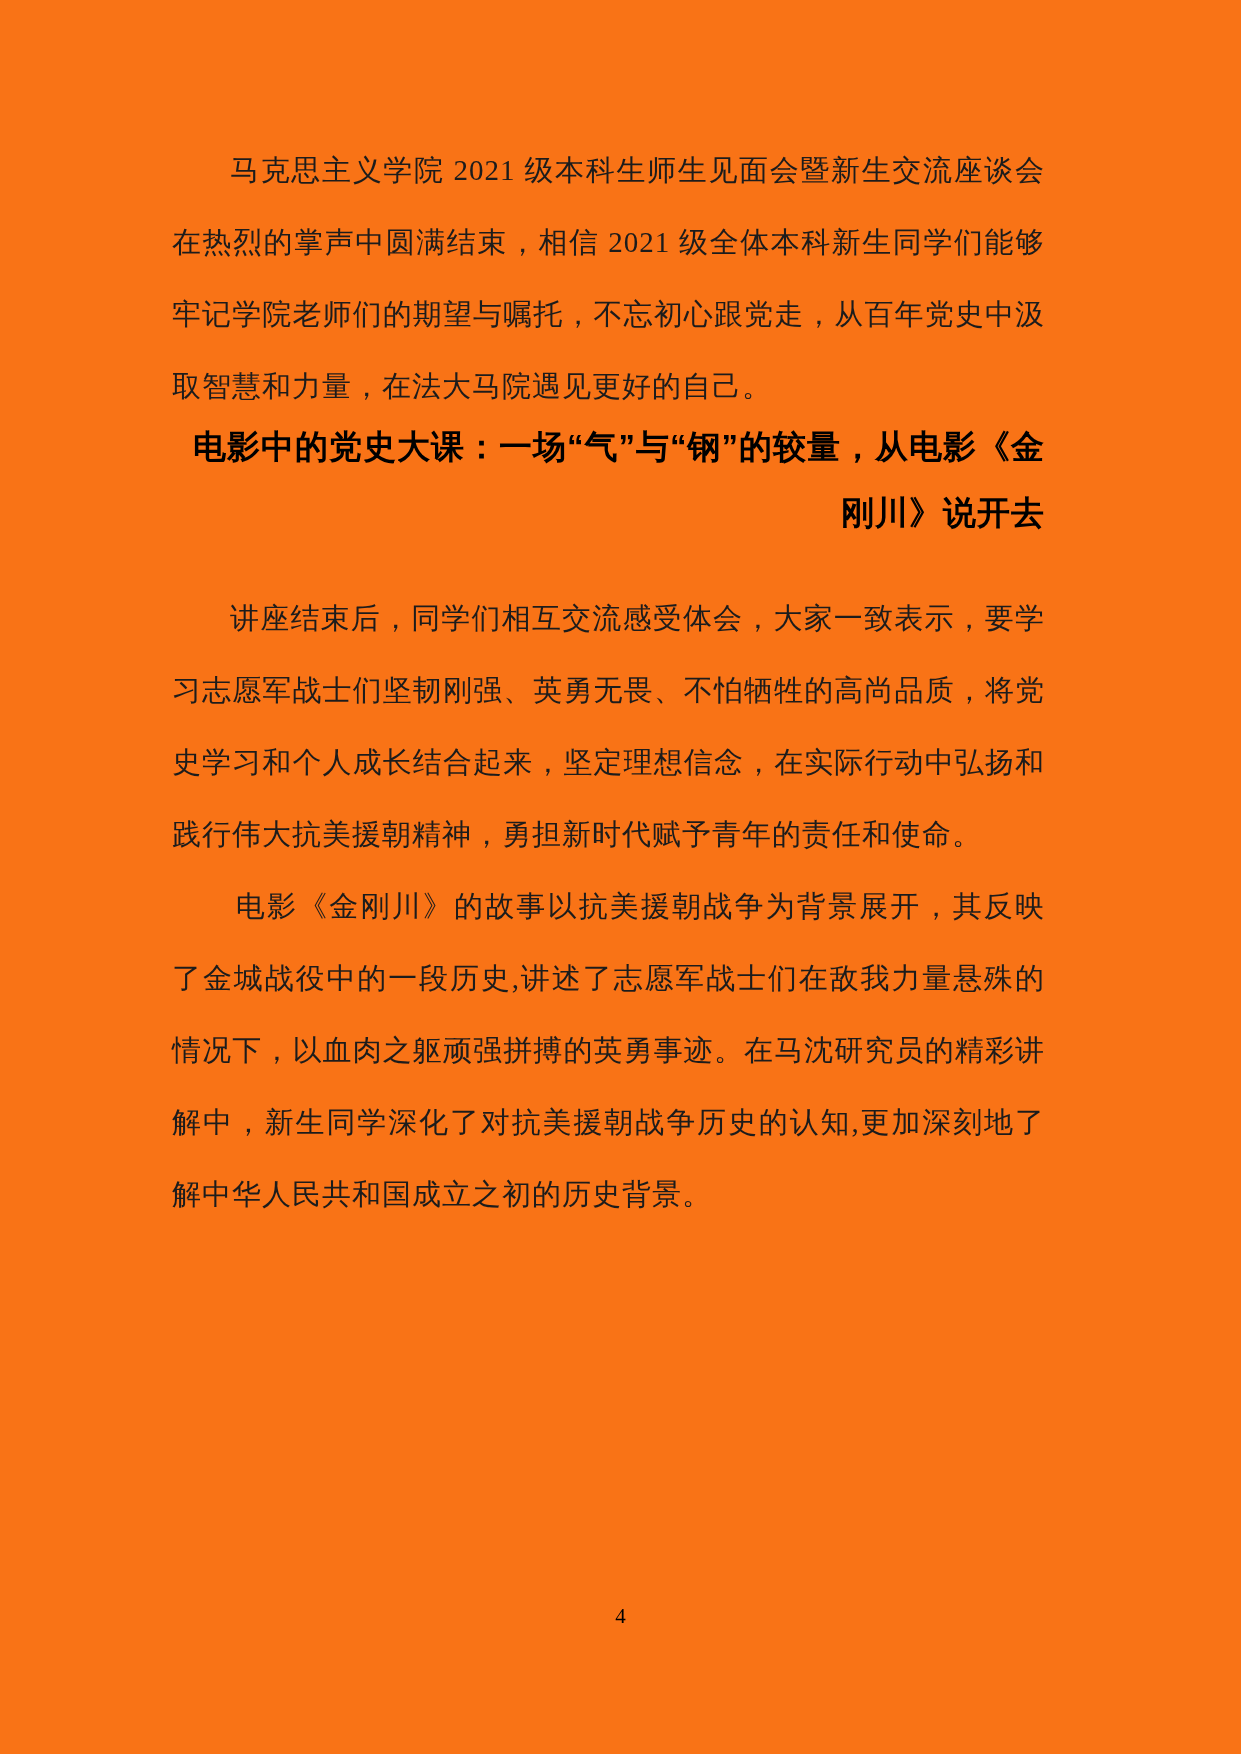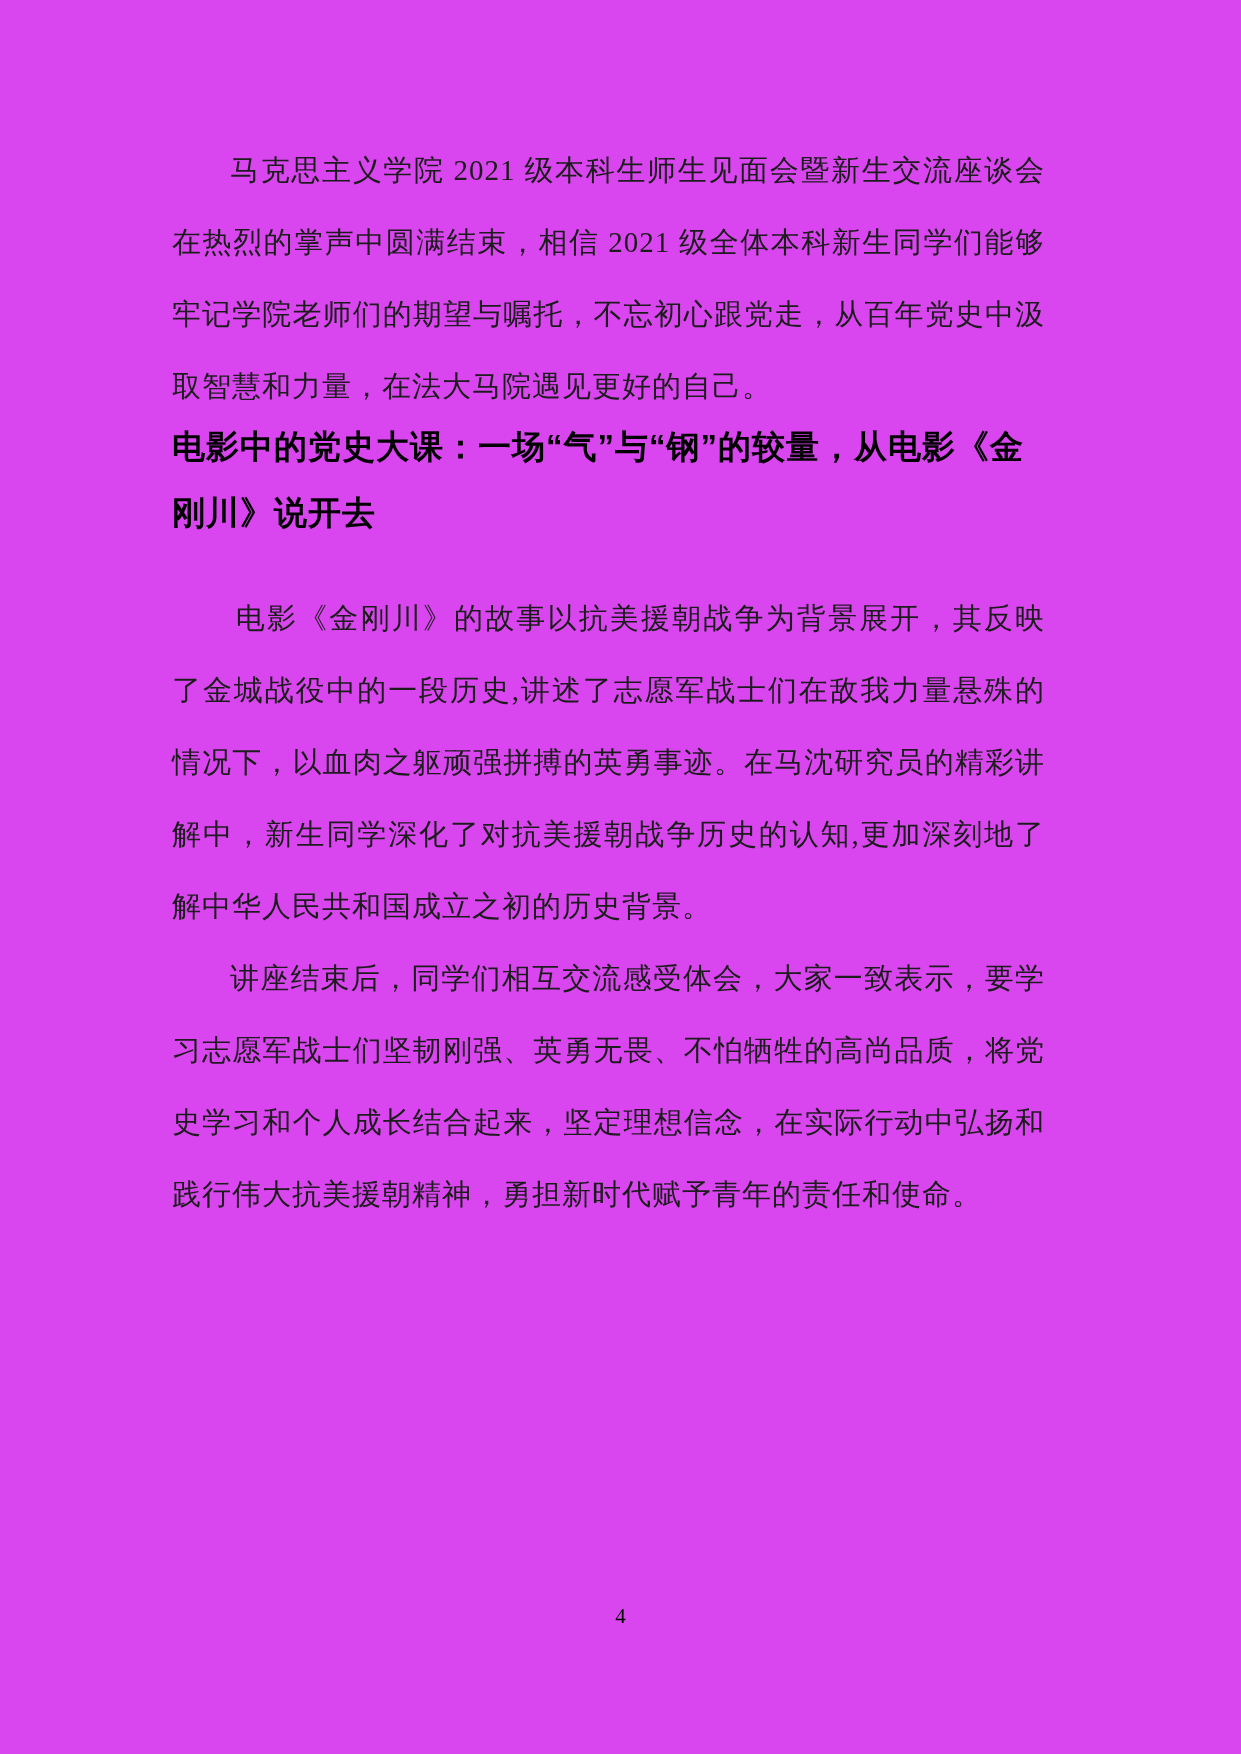--- a/index.html
+++ b/index.html
@@ -4,21 +4,21 @@
 <style>
   html, body {
     margin: 0;
     padding: 0;
     background: #ffffff;
   }
   .page {
     position: relative;
     width: 1241px;
     height: 1754px;
-    background: #d946ef;
+    background: #f97316;
     overflow: hidden;
     font-family: "Liberation Serif", "DejaVu Serif", serif;
     color: #1c1c1c;
   }
   .content {
     padding: 134px 196px 0 172px;
   }
   p.body-para {
     margin: 0;
     font-size: 29px;
@@ -33,21 +33,21 @@
   p.body-para.deep-indent {
     text-indent: 2.2em;
   }
   h1.section-heading {
     margin: -8px 0 36px 0;
     font-family: "Liberation Sans", "DejaVu Sans", sans-serif;
     font-size: 33px;
     line-height: 66px;
     font-weight: 700;
     color: #000000;
-    text-align: left;
+    text-align: right;
     letter-spacing: 1px;
     word-break: break-all;
   }
   .footer {
     position: absolute;
     top: 1604px;
     left: 0;
     width: 100%;
     text-align: center;
   }
@@ -61,22 +61,22 @@
 <body>
 
 <div class="page">
   <div class="content">
 
     <p class="body-para">马克思主义学院 2021 级本科生师生见面会暨新生交流座谈会在热烈的掌声中圆满结束，相信 2021 级全体本科新生同学们能够牢记学院老师们的期望与嘱托，不忘初心跟党走，从百年党史中汲取智慧和力量，在法大马院遇见更好的自己。</p>
 
     <h1 class="section-heading">电影中的党史大课：一场“气”与“钢”的较量，从电影《金刚川》说开去</h1>
 
 
+    <p class="body-para">讲座结束后，同学们相互交流感受体会，大家一致表示，要学习志愿军战士们坚韧刚强、英勇无畏、不怕牺牲的高尚品质，将党史学习和个人成长结合起来，坚定理想信念，在实际行动中弘扬和践行伟大抗美援朝精神，勇担新时代赋予青年的责任和使命。</p>
+
     <p class="body-para deep-indent">电影《金刚川》的故事以抗美援朝战争为背景展开，其反映了金城战役中的一段历史,讲述了志愿军战士们在敌我力量悬殊的情况下，以血肉之躯顽强拼搏的英勇事迹。在马沈研究员的精彩讲解中，新生同学深化了对抗美援朝战争历史的认知,更加深刻地了解中华人民共和国成立之初的历史背景。</p>
-
-    <p class="body-para">讲座结束后，同学们相互交流感受体会，大家一致表示，要学习志愿军战士们坚韧刚强、英勇无畏、不怕牺牲的高尚品质，将党史学习和个人成长结合起来，坚定理想信念，在实际行动中弘扬和践行伟大抗美援朝精神，勇担新时代赋予青年的责任和使命。</p>
 
   </div>
 
   <div class="footer">
     <span class="page-number">4</span>
   </div>
 </div>
 
 </body></html>

